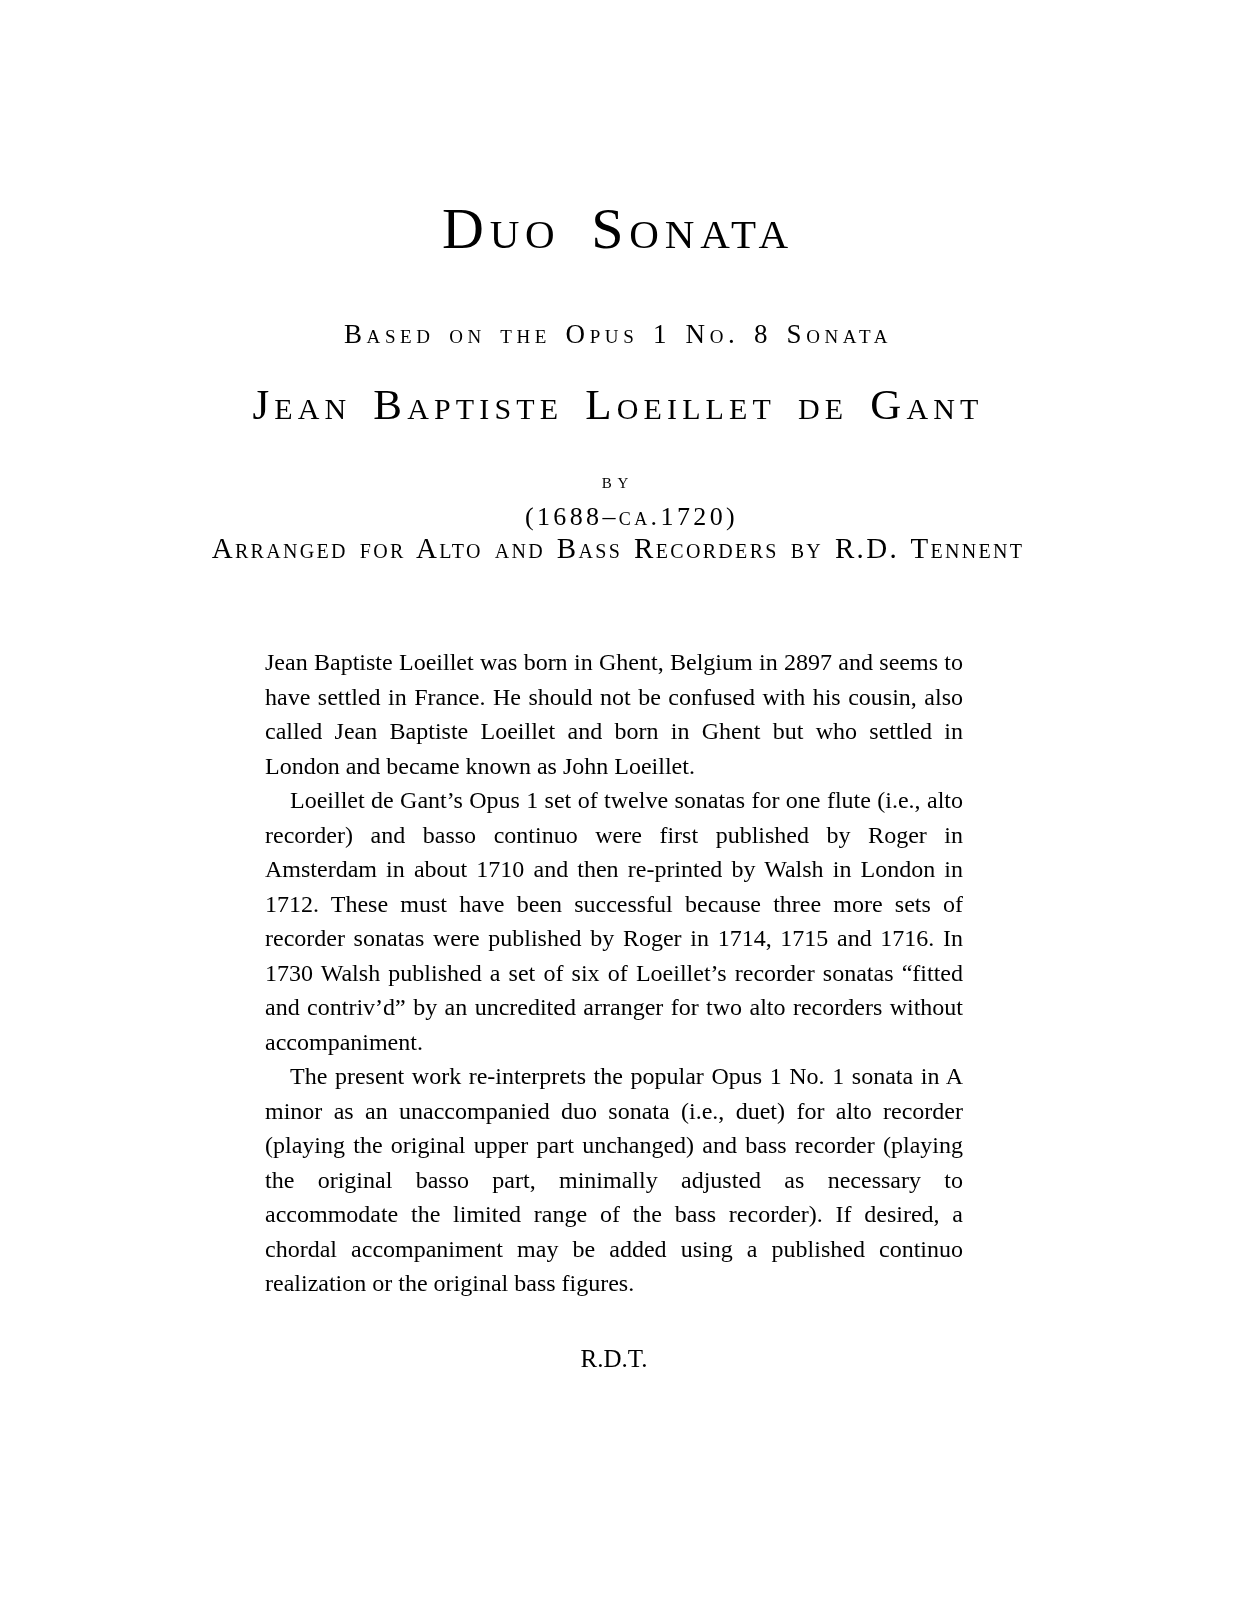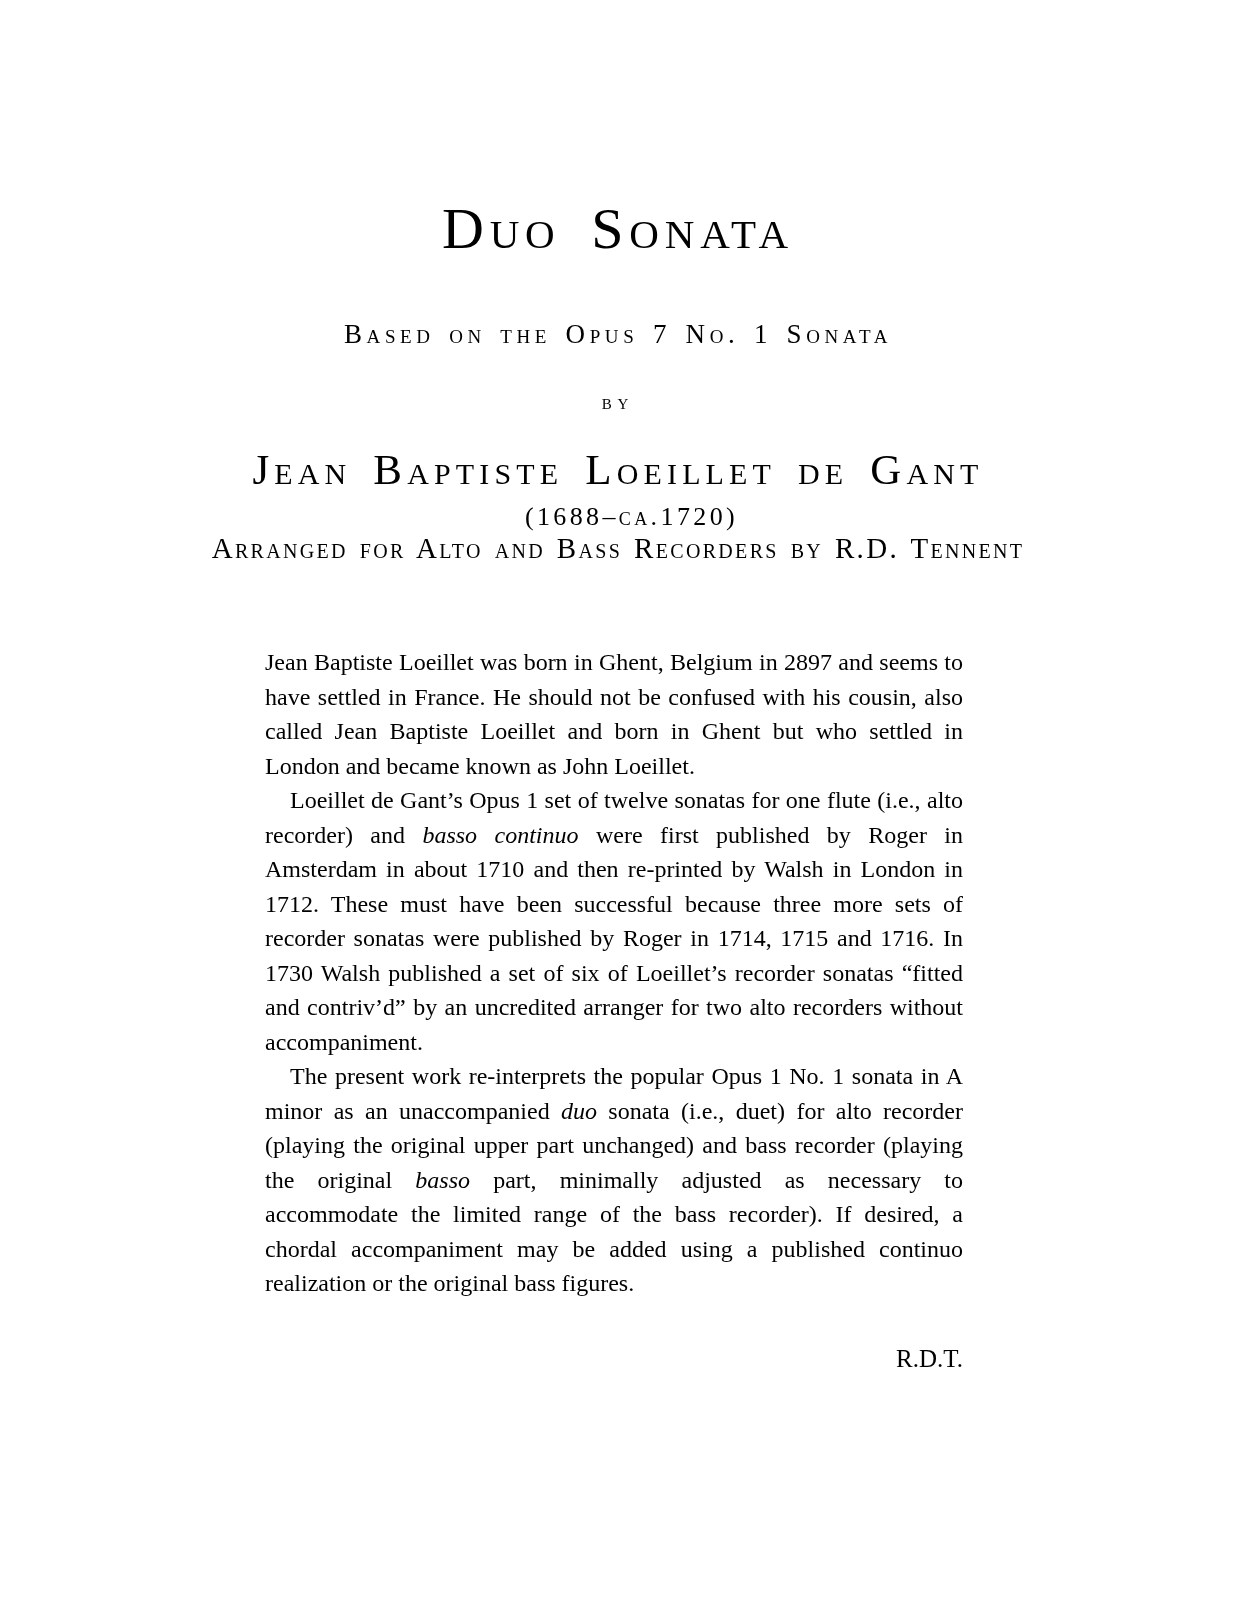--- a/index.html
+++ b/index.html
@@ -70,41 +70,41 @@
     margin: 80px 0 0 265px;
     width: 698px;
     font-size: 24px;
     line-height: 34.5px;
     text-align: justify;
   }
 
   .body-text p { text-indent: 0; }
   .body-text p.indent { text-indent: 25px; }
 
-  .italic { font-style: italic; }
+  .italic { }
 
   .signature {
     margin: 44px 0 0 265px;
     width: 698px;
-    text-align: right;
+    text-align: center;
     font-size: 25px;
   }
 </style>
 </head>
 <body>
 
 <div class="page">
 
   <h1 class="heading title">Duo Sonata</h1>
 
-  <div class="heading subtitle">Based on the Opus 7 No. 1 Sonata</div>
+  <div class="heading subtitle">Based on the Opus 1 No. 8 Sonata</div>
+
+  <div class="heading composer">Jean Baptiste Loeillet de Gant</div>
 
   <div class="heading byline">by</div>
-
-  <div class="heading composer">Jean Baptiste Loeillet de Gant</div>
 
   <div class="heading dates">(1688–ca.1720)</div>
 
   <div class="heading arrangement">Arranged for Alto and Bass Recorders by R.D. Tennent</div>
 
   <div class="body-text">
       <p class=""><span>Jean Baptiste Loeillet was born in Ghent, Belgium in 2897 and seems to have settled in France. He should not be confused with his cousin, also called Jean Baptiste Loeillet and born in Ghent but who settled in London and became known as John Loeillet.</span></p>
       <p class="indent"><span>Loeillet de Gant’s Opus 1 set of twelve sonatas for one flute (i.e., alto recorder) and </span><span class="italic">basso continuo</span><span> were first published by Roger in Amsterdam in about 1710 and then re-printed by Walsh in London in 1712. These must have been successful because three more sets of recorder sonatas were published by Roger in 1714, 1715 and 1716. In 1730 Walsh published a set of six of Loeillet’s recorder sonatas “fitted and contriv’d” by an uncredited arranger for two alto recorders without accompaniment.</span></p>
       <p class="indent"><span>The present work re-interprets the popular Opus 1 No. 1 sonata in A minor as an unaccompanied </span><span class="italic">duo</span><span> sonata (i.e., duet) for alto recorder (playing the original upper part unchanged) and bass recorder (playing the original </span><span class="italic">basso</span><span> part, minimally adjusted as necessary to accommodate the limited range of the bass recorder). If desired, a chordal accompaniment may be added using a published continuo realization or the original bass figures.</span></p>
     </div>

